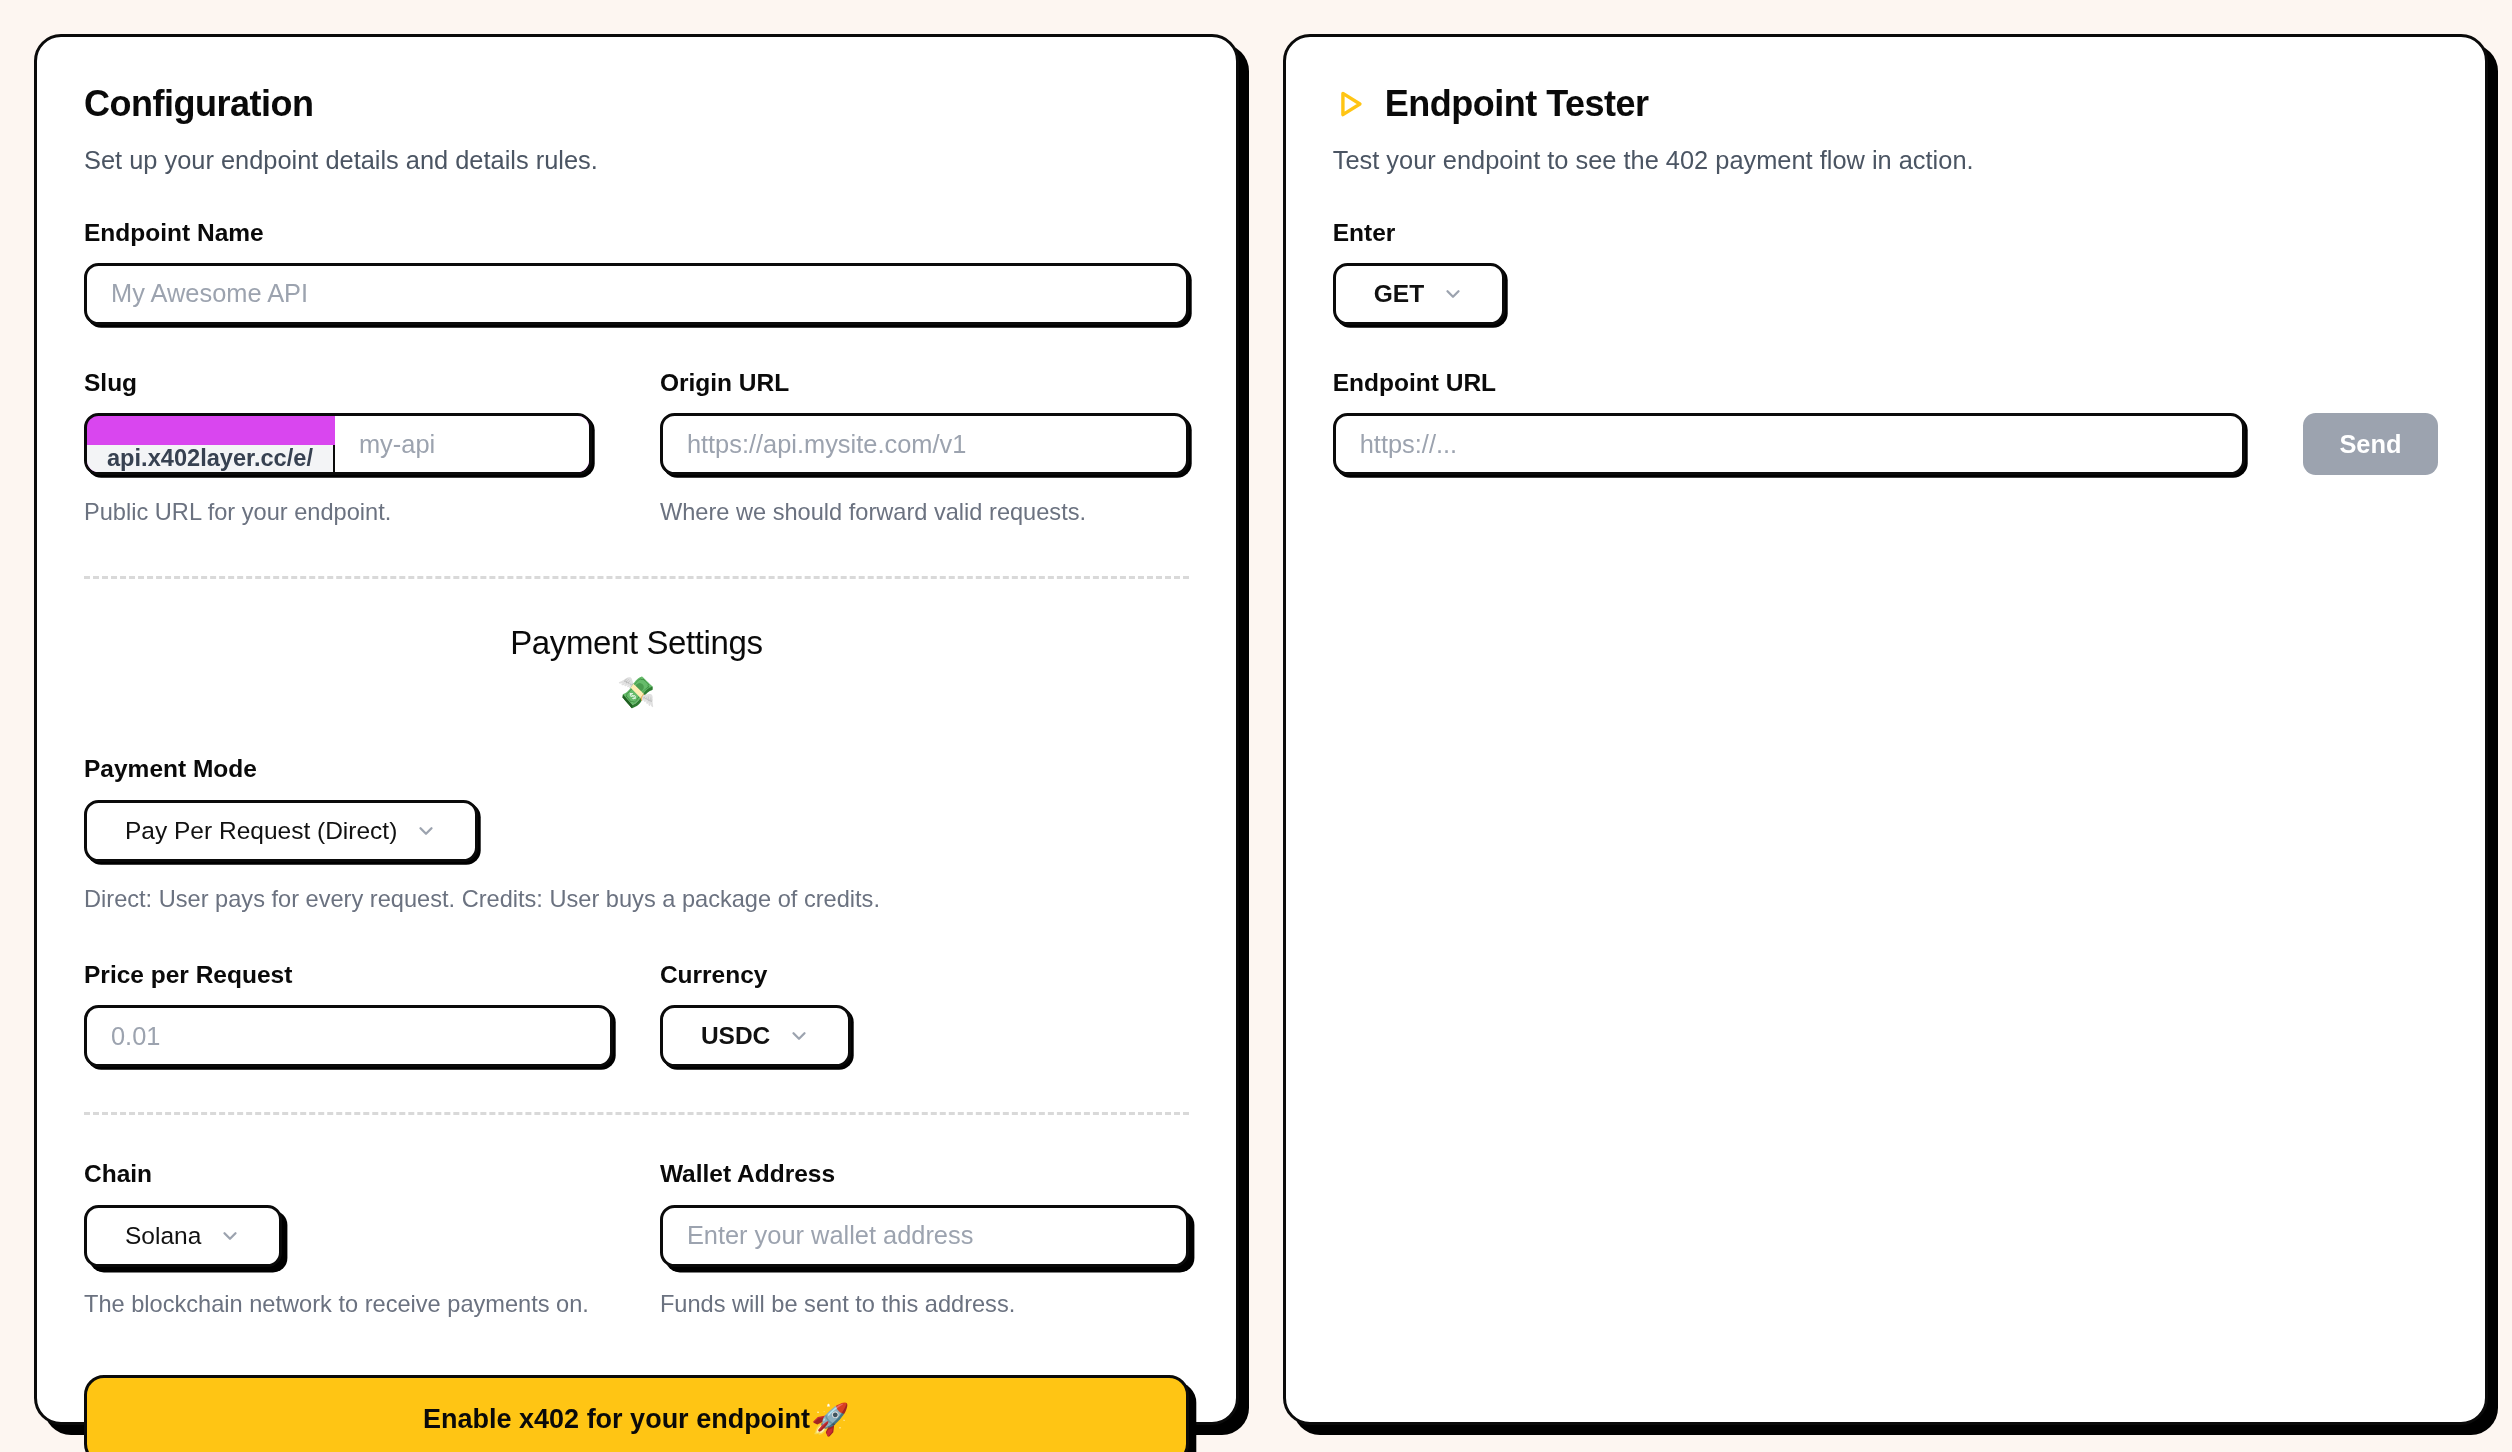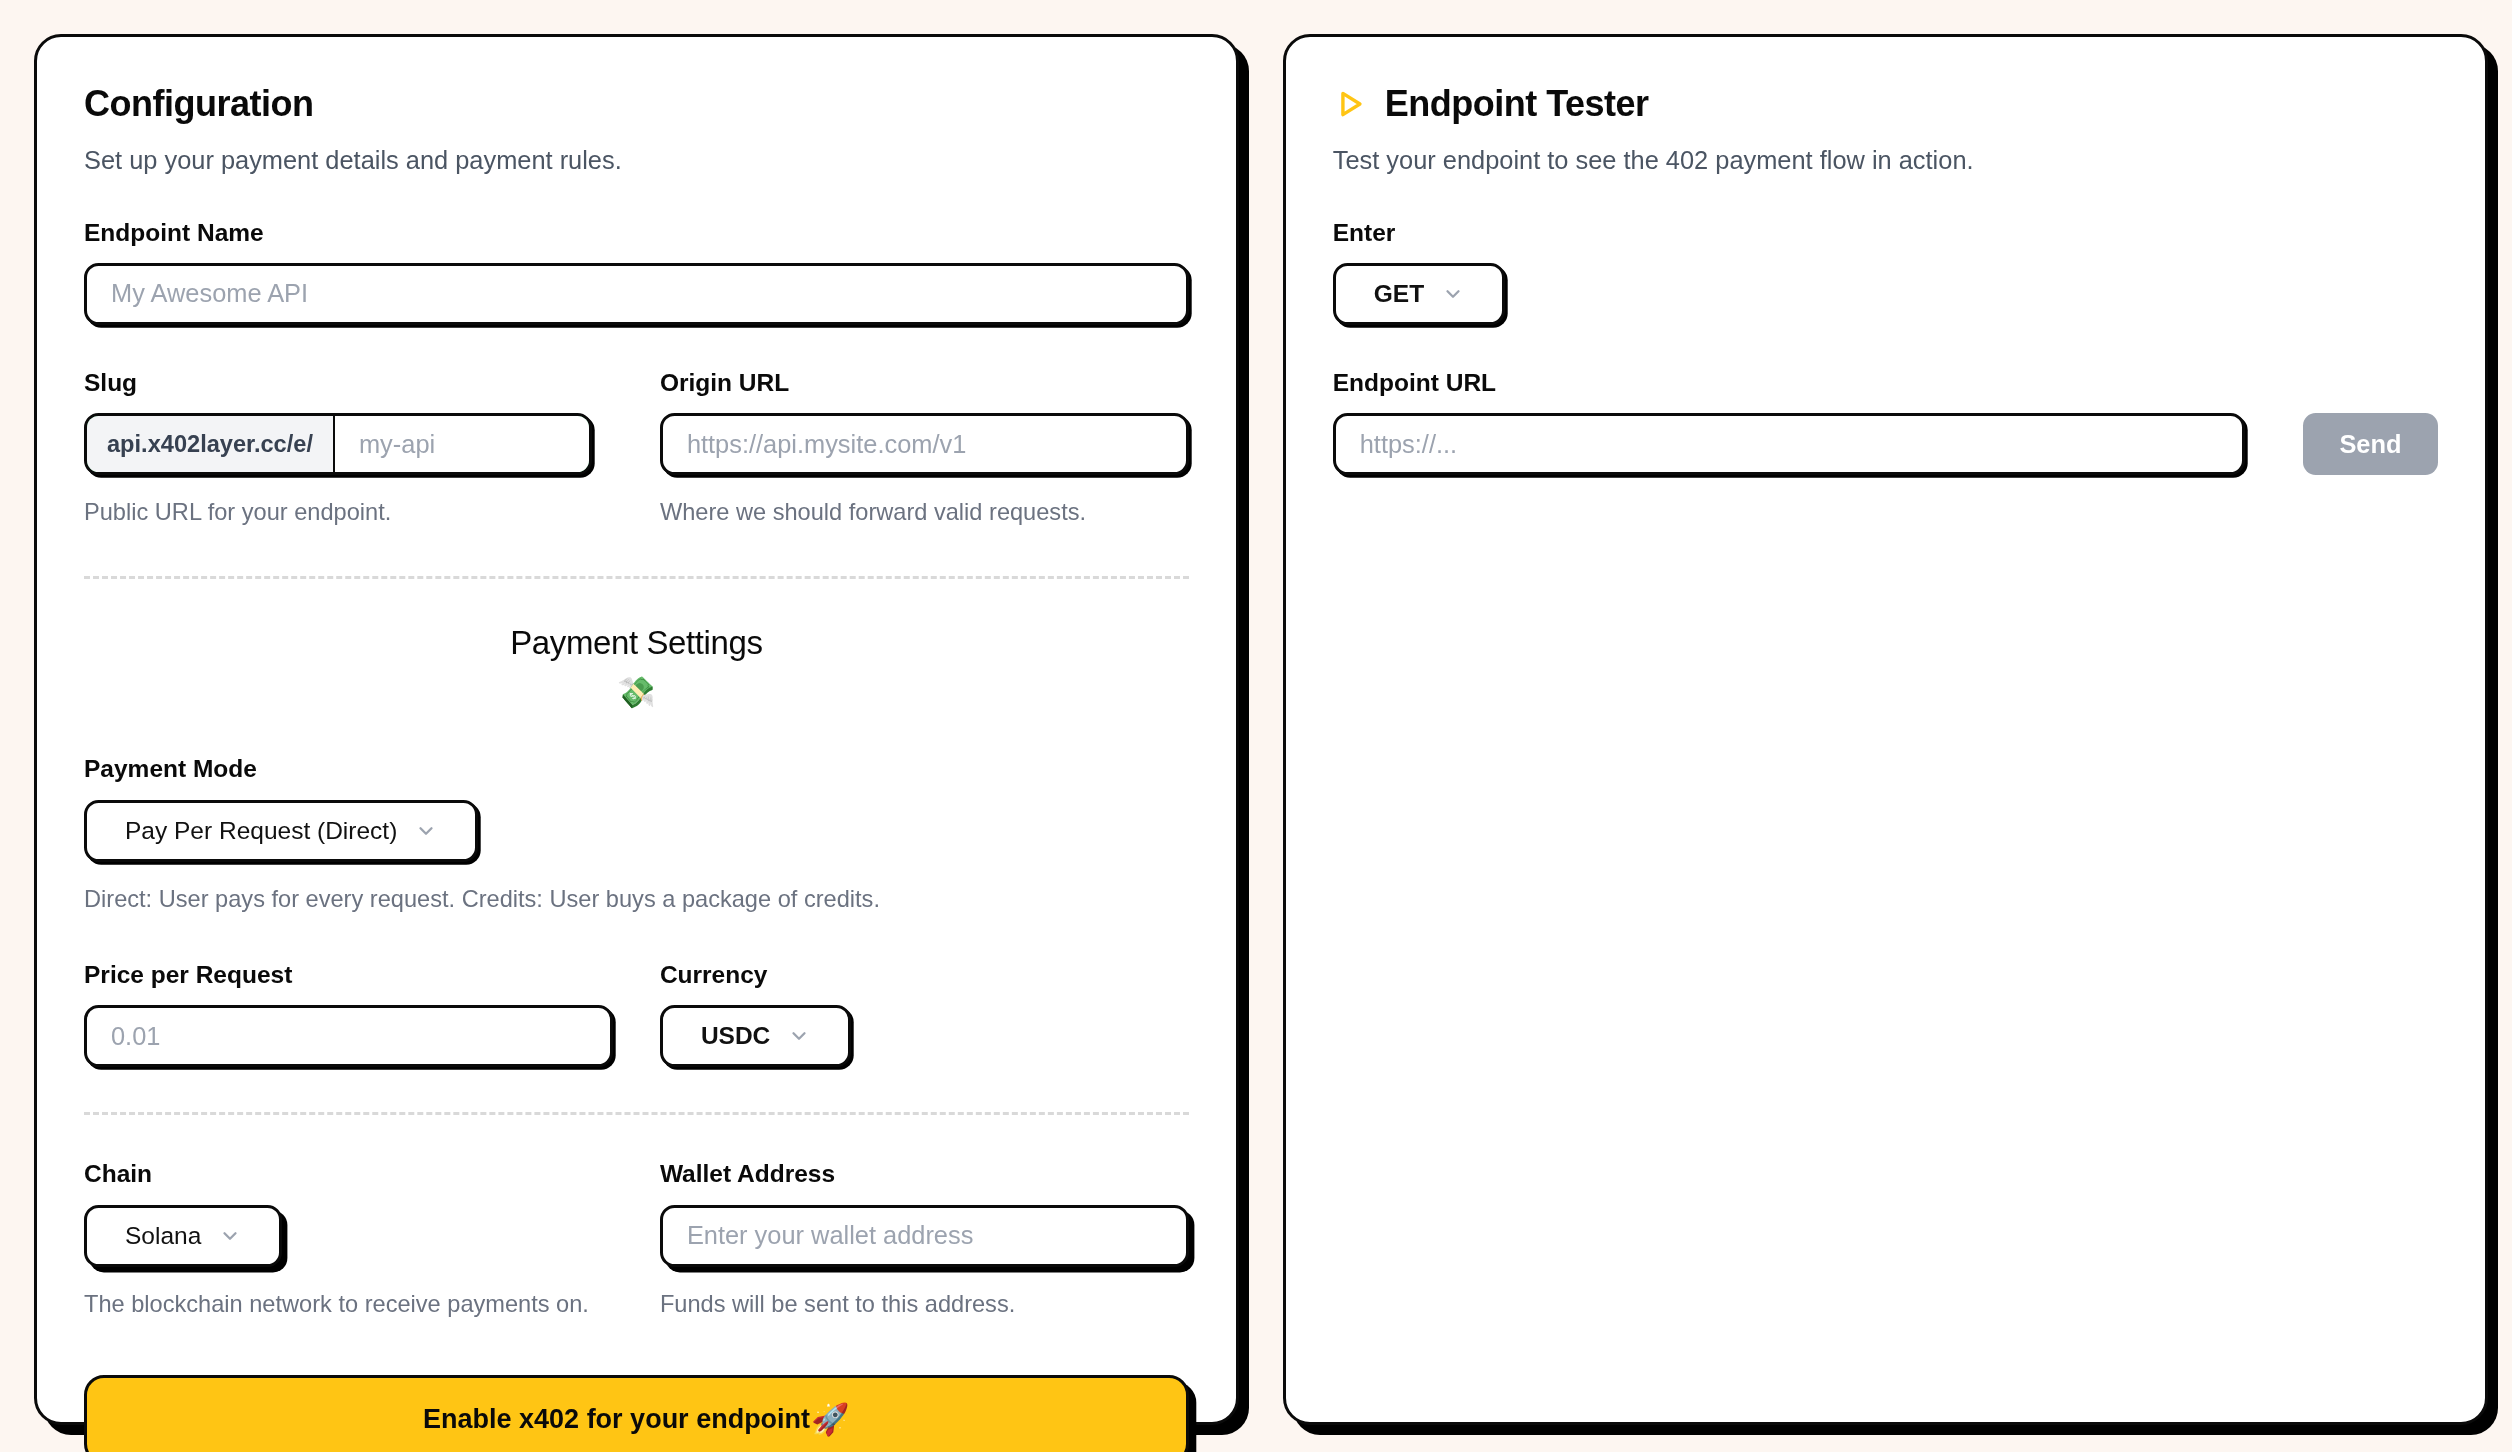--- a/index.html
+++ b/index.html
@@ -100,23 +100,24 @@
   }
   .select .value { color: #111; }
   .select .value.bold { font-weight: 700; }
   .chevron { display: inline-flex; }
   .slug-group {
     display: flex;
     border: 3.6px solid #0a0a0a;
     border-radius: 14.5px;
     overflow: hidden;
     height: 62px;
-    background: #15803d;
+    background: #d946ef;
     box-shadow: 2.7px 2.7px 0 #000;
     max-width: 508px;
+    align-items: flex-end;
   }
   .slug-prefix {
     display: flex;
     align-items: center;
     background: #f3f4f6;
     padding: 0 20px;
     font-size: 23.6px;
     font-weight: 700;
     color: #374151;
     border-right: 2.7px solid #0a0a0a;
@@ -164,21 +165,21 @@
     flex: 0 0 auto;
     margin-left: 38px;
   }
   .play-icon { display: inline-flex; }
 </style>
 </head>
 <body>
 
 <section class="card">
   <h1 class="card-title">Configuration</h1>
-  <p class="subtitle">Set up your payment details and payment rules.</p>
+  <p class="subtitle">Set up your endpoint details and details rules.</p>
 
   <div class="field">
     <label class="field-label">Endpoint Name</label>
     <input class="text-input" type="text" placeholder="My Awesome API" style="">
   </div>
 
   <div class="grid2">
     <div class="field">
       <label class="field-label">Slug</label>
       <div class="slug-group">

